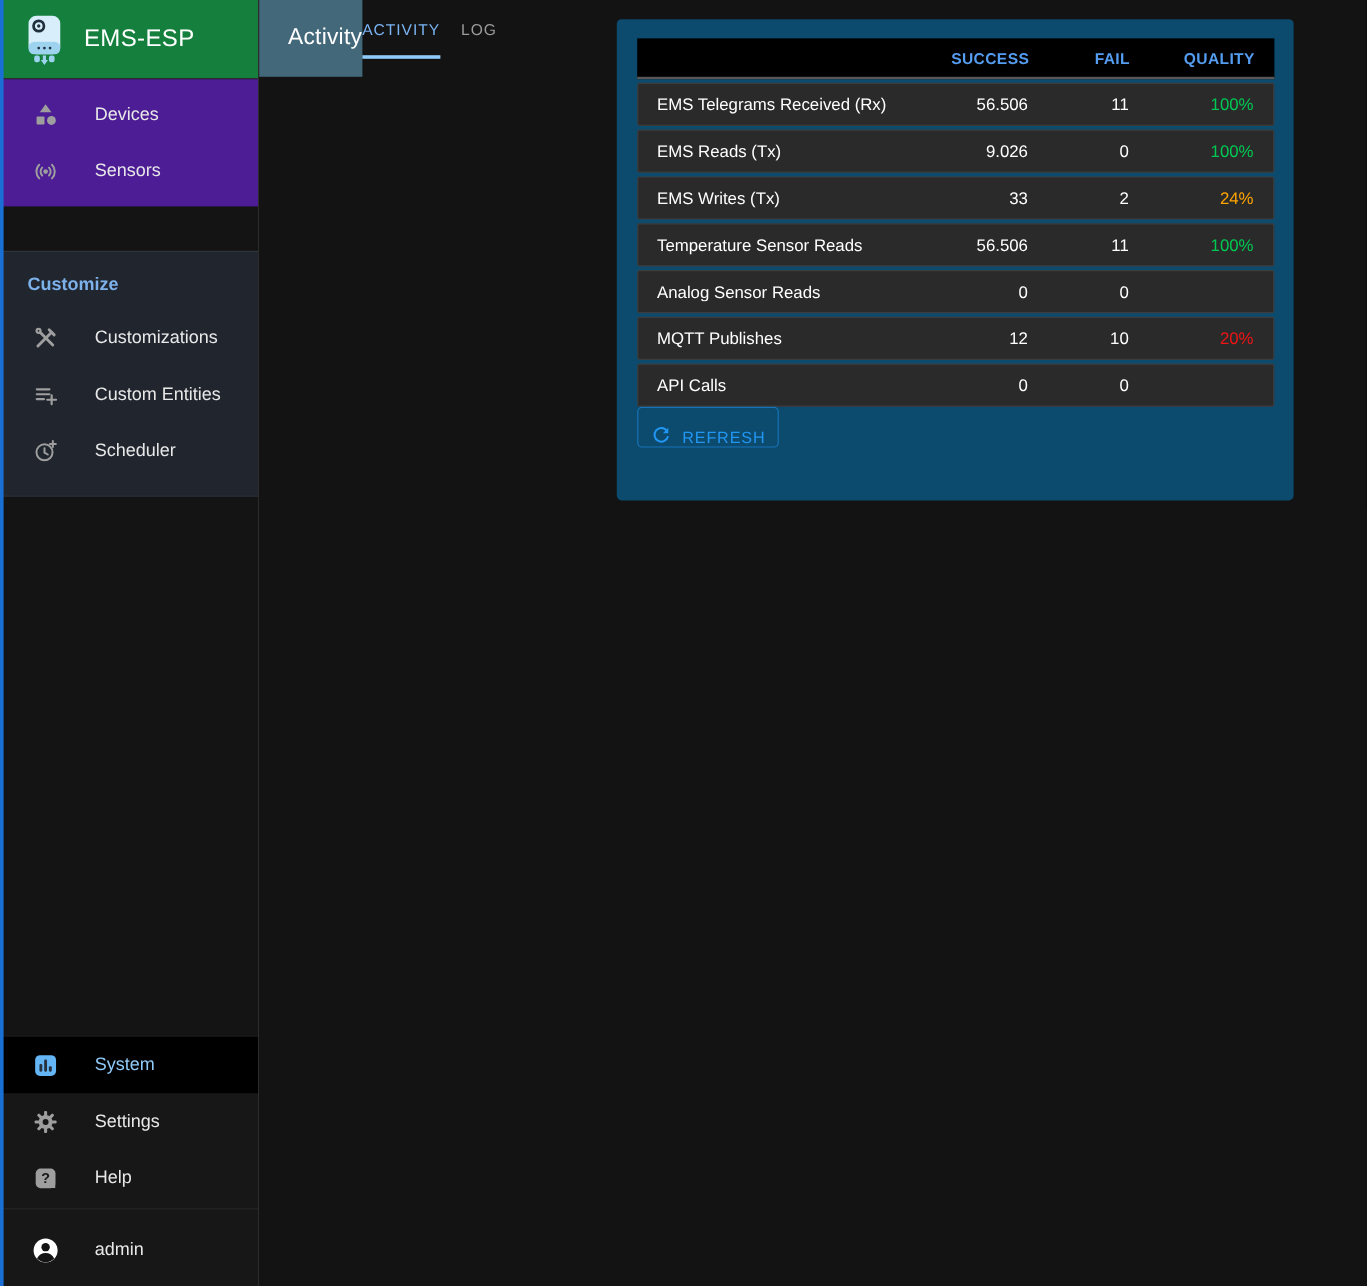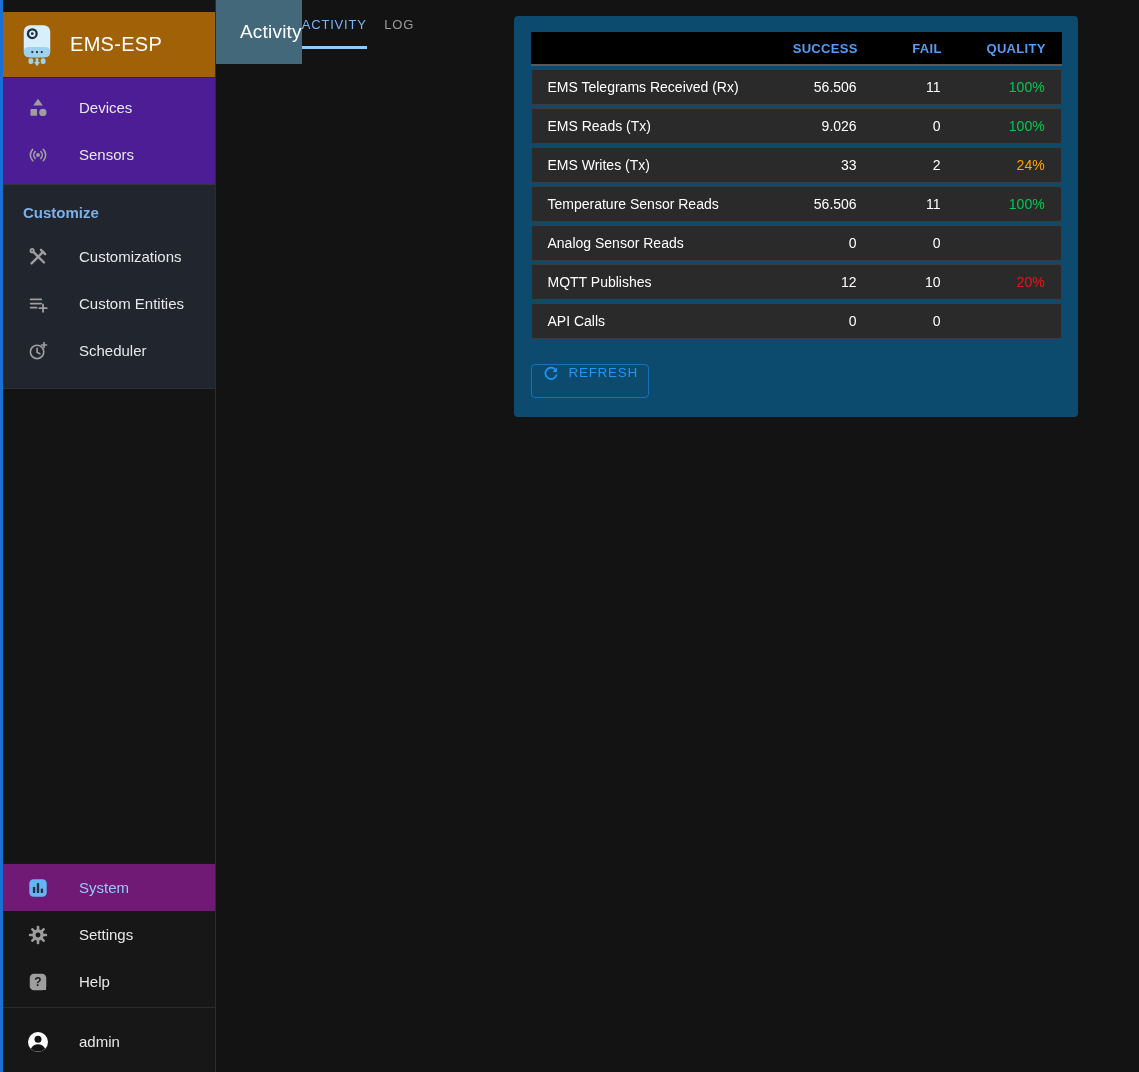--- a/index.html
+++ b/index.html
@@ -3,32 +3,32 @@
 <meta charset="utf-8">
 <style>
   * { margin:0; padding:0; box-sizing:border-box; }
   html,body { background:#000; }
   body { font-family:"Liberation Sans", sans-serif; }
   .screen { position:relative; width:1139px; height:1072px; background:#131313; display:flex; overflow:hidden; }
   .left-strip { position:absolute; left:0; top:0; width:3px; height:1072px; background:#1a6fd4; z-index:50; }
 
   
   .sidebar { width:216px; height:100%; background:#141414; border-right:1px solid #2c2c2c; display:flex; flex-direction:column; }
-  .logo-row { height:65px; background:#a16207; display:flex; align-items:center; padding-left:20px; gap:16px; flex:0 0 auto;margin-top:12px; }
+  .logo-row { height:65px; background:#15803d; display:flex; align-items:center; padding-left:20px; gap:16px; flex:0 0 auto; }
   .logo-row .app-title { color:#fff; font-size:20px; font-weight:500; letter-spacing:.3px; }
   .sb-divider { height:1px; background:#2b2b2b; flex:0 0 auto; }
   .nav-group { padding:6px 0; background:#4c1d95; }
   .sb-item { height:47px; display:flex; align-items:center; padding-left:26px; cursor:pointer; }
   .sb-item .icon { width:24px; height:24px; display:flex; align-items:center; justify-content:center; }
   .sb-item .label { color:#e8e8e8; font-size:15px; margin-left:29px; }
-  .customize-panel { background:#20252e; border-top:1px solid rgba(255,255,255,.07); border-bottom:1px solid rgba(255,255,255,.05); padding:4px 0 14px 0; }
+  .customize-panel { background:#20252e; border-top:1px solid rgba(255,255,255,.07); border-bottom:1px solid rgba(255,255,255,.05); padding:4px 0 14px 0;margin-top:37px; }
   .subheader { height:44px; line-height:48px; padding-left:23px; color:#7db1ea; font-size:15px; font-weight:bold; }
   .spacer { flex:1 1 auto; }
   .bottom-group { background:#171717; padding:2px 0; }
-  .sb-item.selected { background:#701a75; }
+  .sb-item.selected { background:#000000; }
   .sb-item.selected .label { color:#90caf9; }
   .user-row { background:#171717; padding:10px 0 7px 0; }
   svg { display:block; }
 
   
   .main { flex:1 1 auto; display:flex; flex-direction:row; height:100%; background:#131313; }
   .appbar { height:64px; background:#43687a; display:flex; align-items:center; padding-left:24px; flex:0 0 auto; }
   .appbar-title { color:#fff; font-size:19px; letter-spacing:.2px; }
   .tabs { height:49px; display:grid; grid-template-columns:1fr 1fr 1fr; flex:0 0 auto; }
   .tab { position:relative; display:flex; align-items:center; justify-content:center; color:#9b9b9b; font-size:13px; font-weight:500; letter-spacing:.8px; cursor:pointer; }
@@ -36,21 +36,21 @@
   .tab.active::after { content:""; position:absolute; left:0; right:0; bottom:0; height:3px; background:#90caf9; }
 
   .card { margin:16px 2px 0 17px; background:#0c4a6e; border-radius:4px; padding:16px 16px 18px 17px; height:401px; }
   .table { width:100%; }
   .trow, .thead { display:grid; grid-template-columns:1fr 118px 84px 104px; align-items:center; }
   .thead { background:#000; height:34px; border-bottom:2px solid #585858; }
   .thead .cell { color:#549df0; font-size:13px; font-weight:bold; letter-spacing:.3px; }
   .trow { background:#2a2a2a; height:36px; border:1px solid #3c3c3c; border-radius:2px; margin-top:3px; }
   .cell { padding:0 16px; color:#fff; font-size:14px; white-space:nowrap; overflow:hidden; }
   .c-num { text-align:right; }
-  .refresh-btn { margin-top:25px; display:inline-flex; align-items:flex-start; gap:9px; height:34px; padding:0 10px;
+  .refresh-btn { display:inline-flex; align-items:flex-end; gap:9px; height:34px; padding:0 10px;
                  background:transparent; border:1px solid rgba(33,150,243,.55); border-radius:4px;
                  color:#2196f3; font-family:"Liberation Sans", sans-serif; font-size:13.5px; font-weight:500; letter-spacing:.7px; cursor:pointer; }
 </style>
 </head>
 <body>
 
 <div class="screen">
   <div class="left-strip"></div>
 
   <aside class="sidebar">

